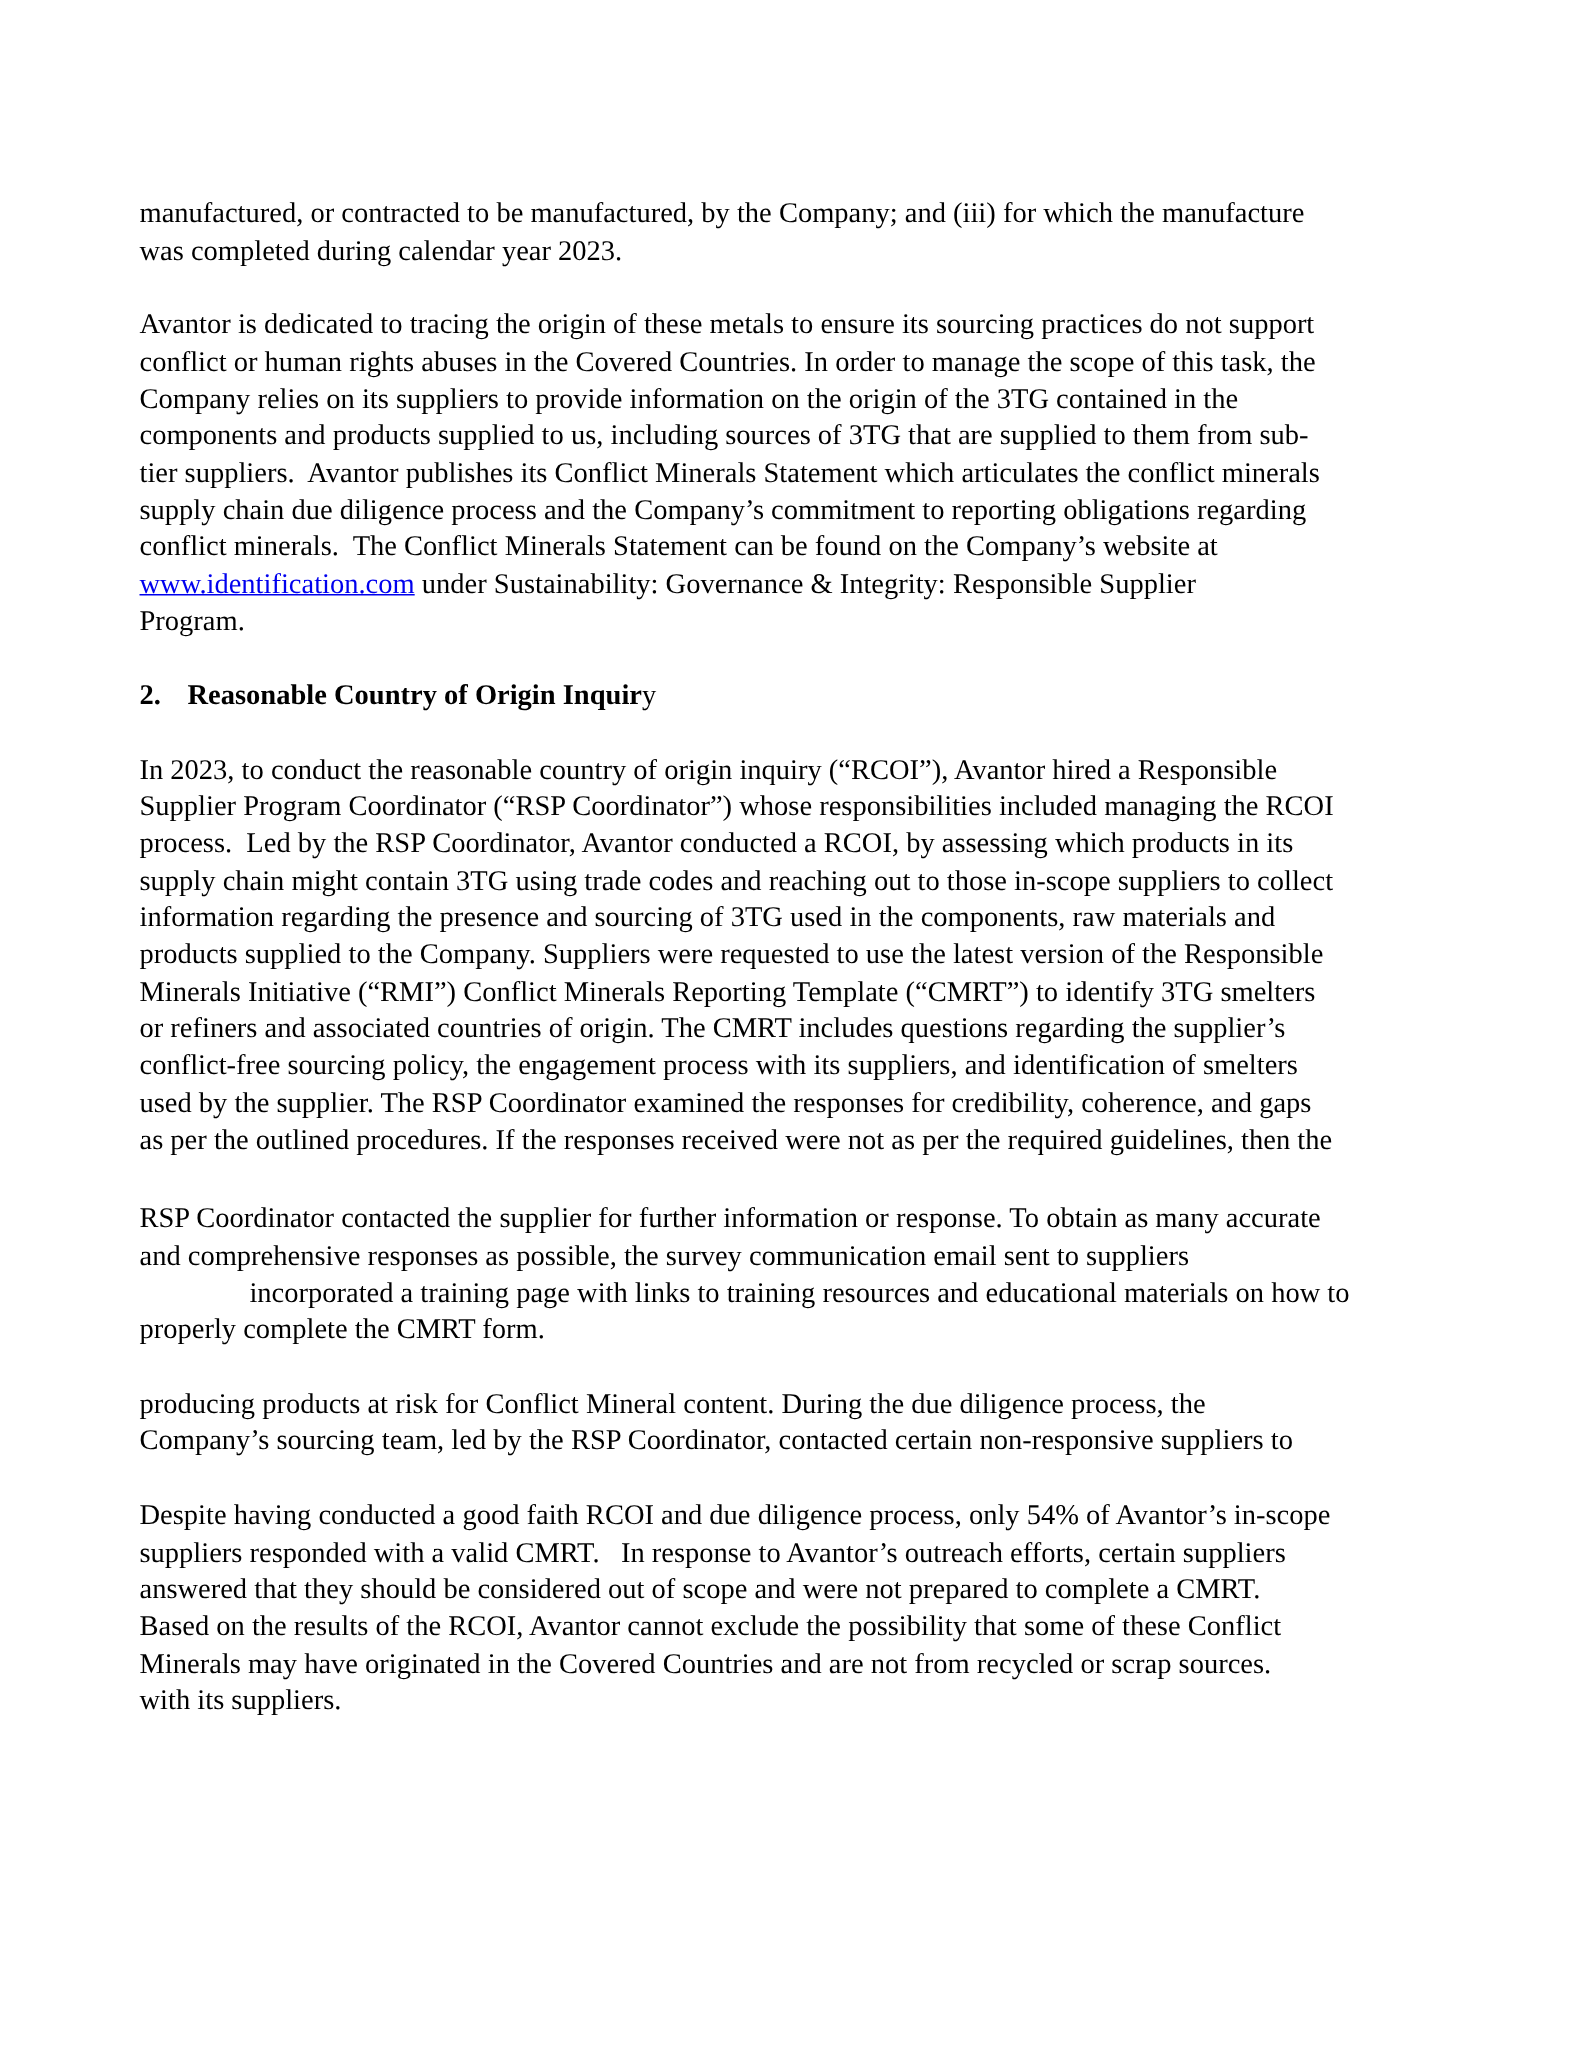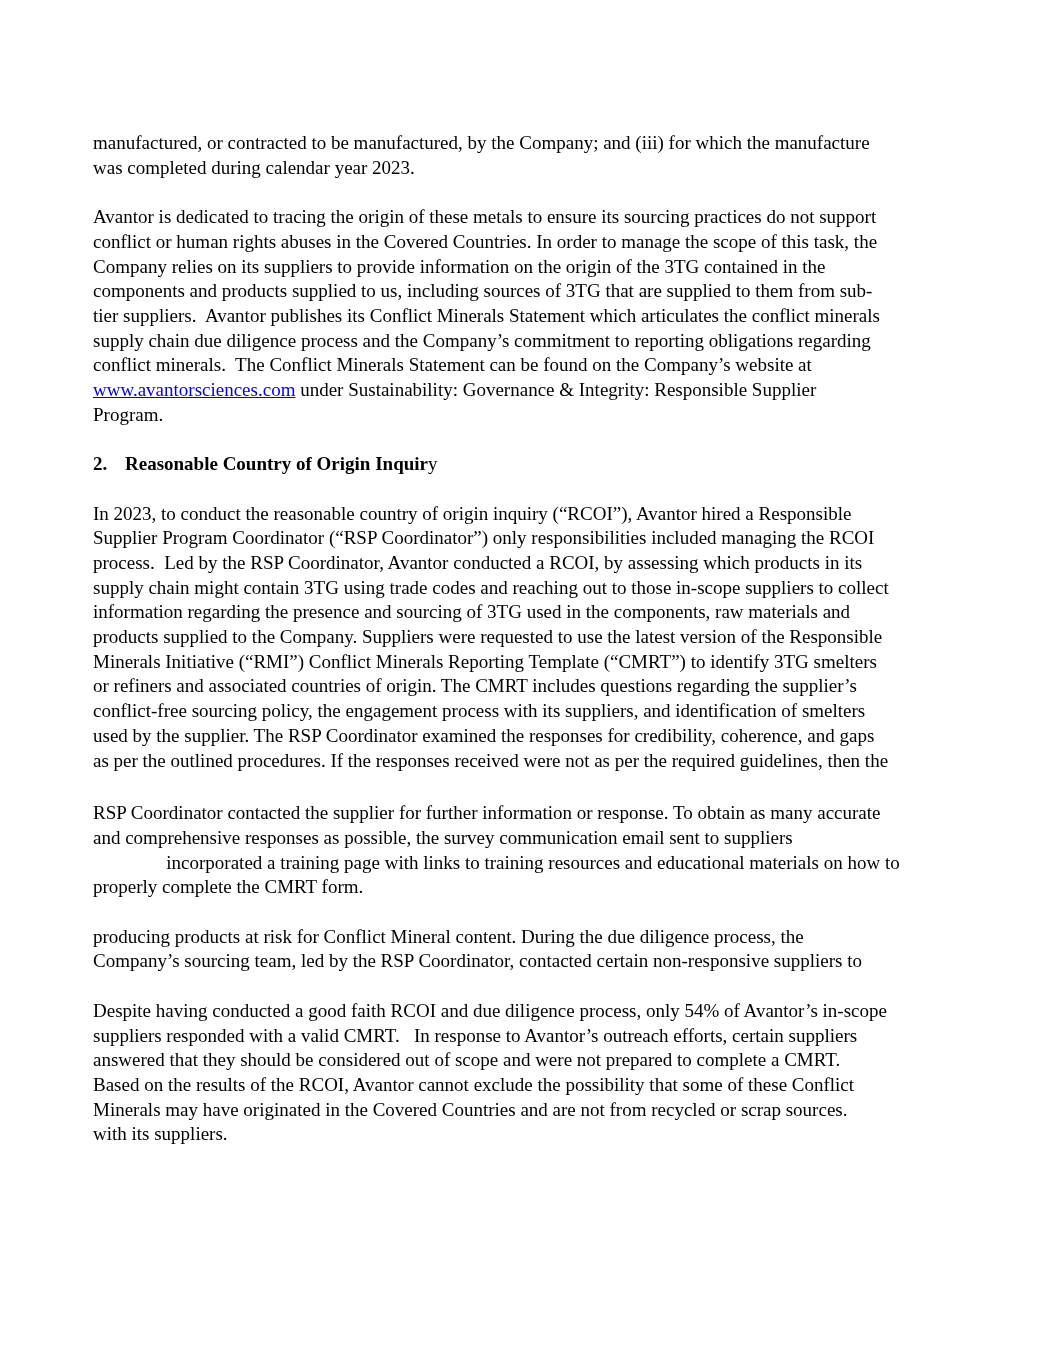--- a/index.html
+++ b/index.html
@@ -32,31 +32,31 @@
   </div>
 
   <div class="para">
     <span class="line" style="white-space: pre;">Avantor is dedicated to tracing the origin of these metals to ensure its sourcing practices do not support</span>
     <span class="line" style="white-space: pre;">conflict or human rights abuses in the Covered Countries. In order to manage the scope of this task, the</span>
     <span class="line" style="white-space: pre;">Company relies on its suppliers to provide information on the origin of the 3TG contained in the</span>
     <span class="line" style="white-space: pre;">components and products supplied to us, including sources of 3TG that are supplied to them from sub-</span>
     <span class="line" style="white-space: pre;">tier suppliers.  Avantor publishes its Conflict Minerals Statement which articulates the conflict minerals</span>
     <span class="line" style="white-space: pre;">supply chain due diligence process and the Company’s commitment to reporting obligations regarding</span>
     <span class="line" style="white-space: pre;">conflict minerals.  The Conflict Minerals Statement can be found on the Company’s website at</span>
-    <span class="line" style="white-space: pre;"><a class="link" style="white-space: pre;">www.avantorsciences.com</a><span style="white-space: pre;"> under Sustainability: Governance &amp; Integrity: Responsible Supplier</span></span>
+    <span class="line" style="white-space: pre;"><a class="link" style="white-space: pre;">www.identification.com</a><span style="white-space: pre;"> under Sustainability: Governance &amp; Integrity: Responsible Supplier</span></span>
     <span class="line" style="white-space: pre;">Program.</span>
   </div>
 
   <div class="heading">
     <span class="num">2.</span><span>Reasonable Country of Origin Inquir</span><span class="tail">y</span>
   </div>
 
   <div class="para">
     <span class="line" style="white-space: pre;">In 2023, to conduct the reasonable country of origin inquiry (“RCOI”), Avantor hired a Responsible</span>
-    <span class="line" style="white-space: pre;">Supplier Program Coordinator (“RSP Coordinator”) only responsibilities included managing the RCOI</span>
+    <span class="line" style="white-space: pre;">Supplier Program Coordinator (“RSP Coordinator”) whose responsibilities included managing the RCOI</span>
     <span class="line" style="white-space: pre;">process.  Led by the RSP Coordinator, Avantor conducted a RCOI, by assessing which products in its</span>
     <span class="line" style="white-space: pre;">supply chain might contain 3TG using trade codes and reaching out to those in-scope suppliers to collect</span>
     <span class="line" style="white-space: pre;">information regarding the presence and sourcing of 3TG used in the components, raw materials and</span>
     <span class="line" style="white-space: pre;">products supplied to the Company. Suppliers were requested to use the latest version of the Responsible</span>
     <span class="line" style="white-space: pre;">Minerals Initiative (“RMI”) Conflict Minerals Reporting Template (“CMRT”) to identify 3TG smelters</span>
     <span class="line" style="white-space: pre;">or refiners and associated countries of origin. The CMRT includes questions regarding the supplier’s</span>
     <span class="line" style="white-space: pre;">conflict-free sourcing policy, the engagement process with its suppliers, and identification of smelters</span>
     <span class="line" style="white-space: pre;">used by the supplier. The RSP Coordinator examined the responses for credibility, coherence, and gaps</span>
     <span class="line" style="white-space: pre;">as per the outlined procedures. If the responses received were not as per the required guidelines, then the</span>
     <span class="line" style="white-space: pre; margin-top: 28px;">RSP Coordinator contacted the supplier for further information or response. To obtain as many accurate</span>

